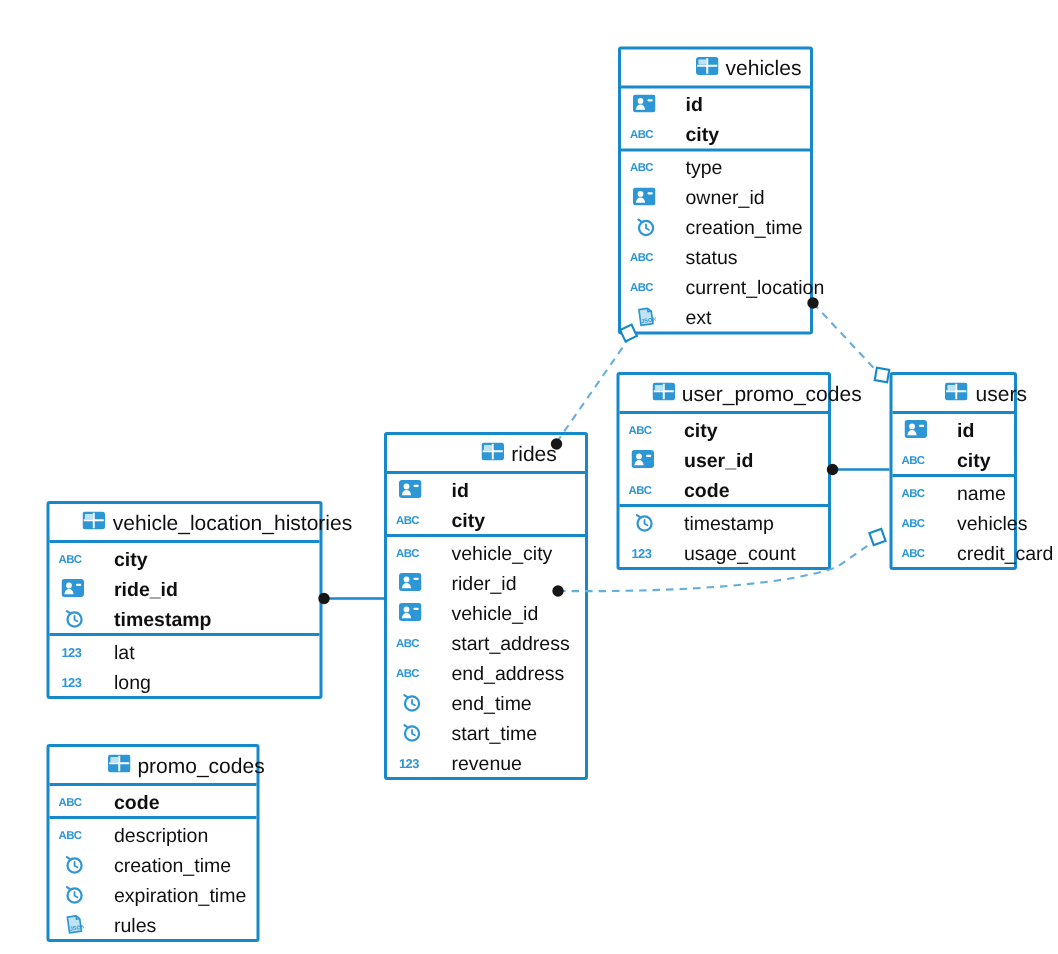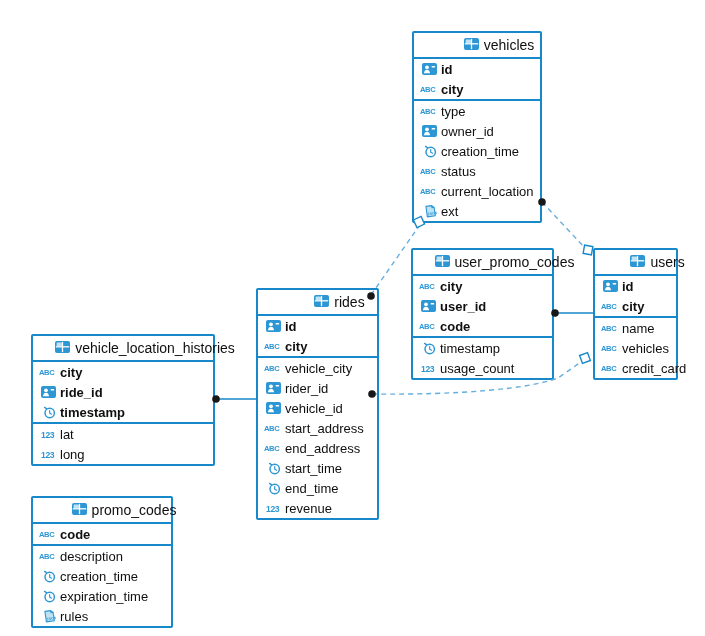--- a/index.html
+++ b/index.html
@@ -12,21 +12,21 @@
     border:2px solid #1788c9; border-radius:2px;
     box-sizing:border-box; z-index:1;
   }
   .entity-header {
     height:24px; display:flex; align-items:center; justify-content:center;
     gap:5px; border-bottom:2px solid #1788c9;
     font-size:14px; color:#0f0f0f; white-space:nowrap;padding-left:44px;
   }
   .section.pk { border-bottom:2px solid #1788c9; }
   .field-row {
-    height:20px; display:flex; align-items:center; gap:4px;
+    height:20px; display:flex; align-items:center; gap:20px;
     padding:0 4px 0 5px; font-size:13px; color:#0f0f0f; white-space:nowrap;
   }
   .field-row.pk-row .field-label { font-weight:bold; }
   .icon-cell {
     width:18px; flex:0 0 18px; display:flex;
     align-items:center; justify-content:flex-end;
   }
   .rel-layer { position:absolute; left:0; top:0; z-index:2; pointer-events:none; }
   .rel-layer path { pointer-events:visibleStroke; }
   path.rel.dashed { fill:none; stroke:#66aedd; stroke-width:1.4; stroke-dasharray:5 4; }
@@ -241,21 +241,21 @@
           <div class="field-row">
             <span class="icon-cell">
               <svg width="17" height="10" viewBox="0 0 17 10">
                 <text x="0" y="8.2" font-family="Liberation Sans, sans-serif" font-size="7.6" font-weight="bold" letter-spacing="-0.4" fill="#2d96d4">ABC</text>
               </svg>
             </span>
             <span class="field-label">credit_card</span>
           </div>
         </div>
       </div>
-      <div class="entity" style="left: 256px; top: 288px; width: 123px;">
+      <div class="entity" style="left: 256px; top: 288px; width: 136px;">
         <div class="entity-header">
           <span class="icon-hdr"><svg width="15" height="12" viewBox="0 0 15 12">
               <rect x="0" y="0" width="15" height="12" rx="2" fill="#2d96d4"></rect>
               <rect x="1.6" y="1.6" width="5.3" height="3.4" rx="0.5" fill="#bfe3f5"></rect>
               <line x1="0.8" y1="5.8" x2="14.2" y2="5.8" stroke="#fff" stroke-width="1.3"></line>
               <line x1="7.5" y1="0.8" x2="7.5" y2="11.2" stroke="#fff" stroke-width="1.3"></line>
             </svg></span>
           <span>rides</span>
         </div>
         <div class="section pk">
@@ -327,31 +327,31 @@
             <span class="field-label">end_address</span>
           </div>
           <div class="field-row">
             <span class="icon-cell">
               <svg width="13" height="13" viewBox="0 0 13 13">
                 <circle cx="6.7" cy="7" r="4.7" fill="none" stroke="#2d96d4" stroke-width="1.5"></circle>
                 <path d="M6.7 4.6 L6.7 7.2 L8.6 8.2" fill="none" stroke="#2d96d4" stroke-width="1.2" stroke-linecap="round"></path>
                 <path d="M1.6 1.4 L3.4 2.6" stroke="#2d96d4" stroke-width="1.4" stroke-linecap="round"></path>
               </svg>
             </span>
+            <span class="field-label">end_time</span>
+          </div>
+          <div class="field-row">
+            <span class="icon-cell">
+              <svg width="13" height="13" viewBox="0 0 13 13">
+                <circle cx="6.7" cy="7" r="4.7" fill="none" stroke="#2d96d4" stroke-width="1.5"></circle>
+                <path d="M6.7 4.6 L6.7 7.2 L8.6 8.2" fill="none" stroke="#2d96d4" stroke-width="1.2" stroke-linecap="round"></path>
+                <path d="M1.6 1.4 L3.4 2.6" stroke="#2d96d4" stroke-width="1.4" stroke-linecap="round"></path>
+              </svg>
+            </span>
             <span class="field-label">start_time</span>
-          </div>
-          <div class="field-row">
-            <span class="icon-cell">
-              <svg width="13" height="13" viewBox="0 0 13 13">
-                <circle cx="6.7" cy="7" r="4.7" fill="none" stroke="#2d96d4" stroke-width="1.5"></circle>
-                <path d="M6.7 4.6 L6.7 7.2 L8.6 8.2" fill="none" stroke="#2d96d4" stroke-width="1.2" stroke-linecap="round"></path>
-                <path d="M1.6 1.4 L3.4 2.6" stroke="#2d96d4" stroke-width="1.4" stroke-linecap="round"></path>
-              </svg>
-            </span>
-            <span class="field-label">end_time</span>
           </div>
           <div class="field-row">
             <span class="icon-cell">
               <svg width="15" height="11" viewBox="0 0 15 11">
                 <text x="0" y="9" font-family="Liberation Sans, sans-serif" font-size="8.6" font-weight="600" letter-spacing="-0.4" fill="#2d96d4">123</text>
               </svg>
             </span>
             <span class="field-label">revenue</span>
           </div>
         </div>

